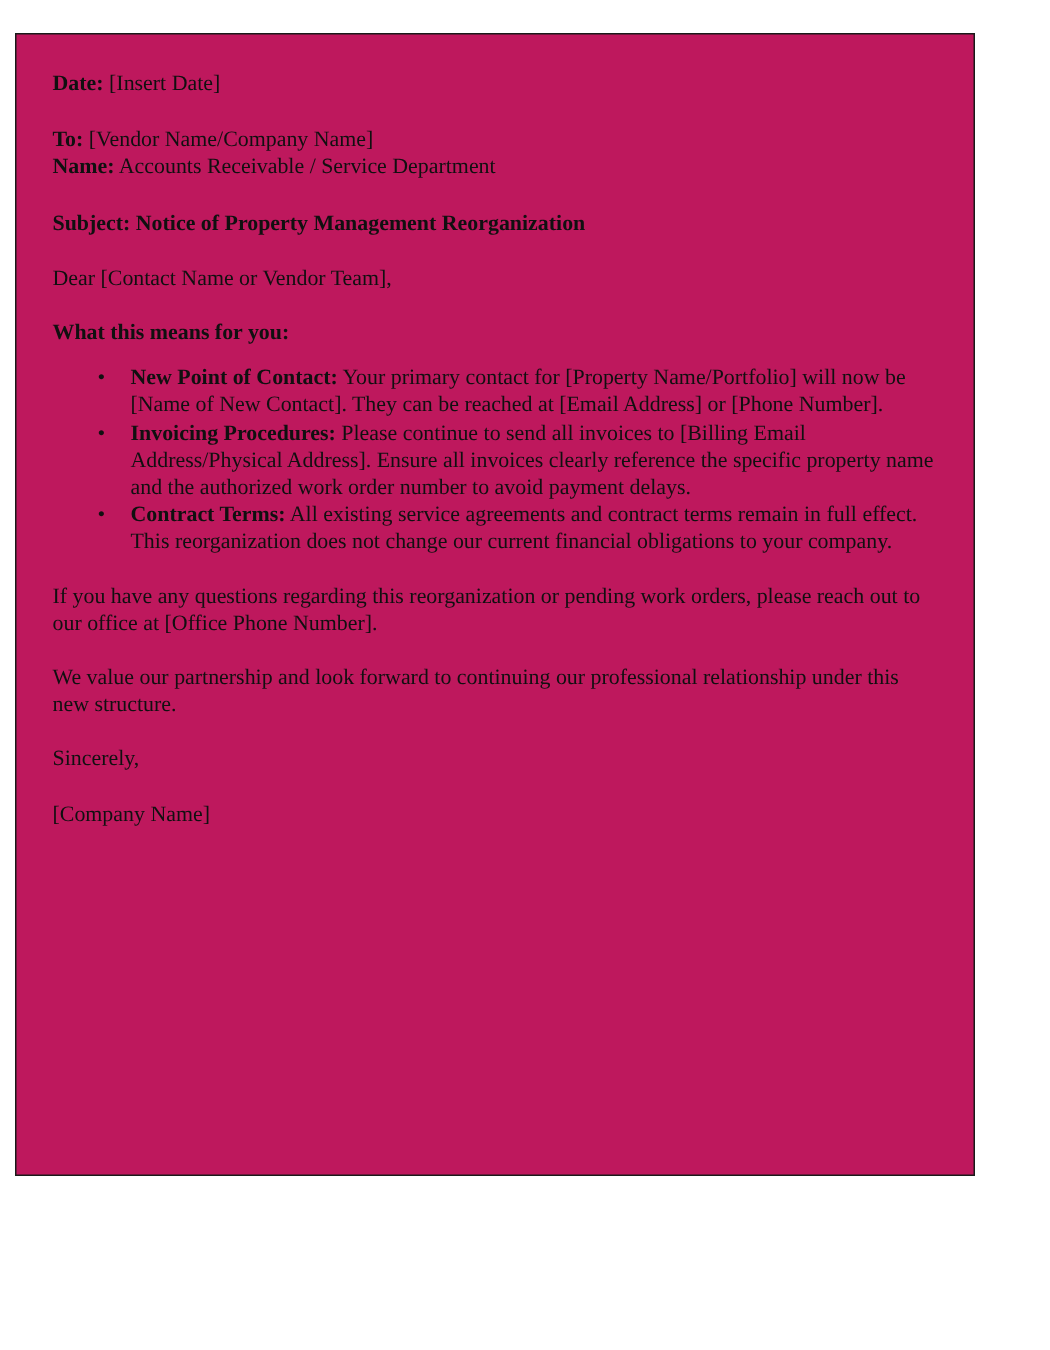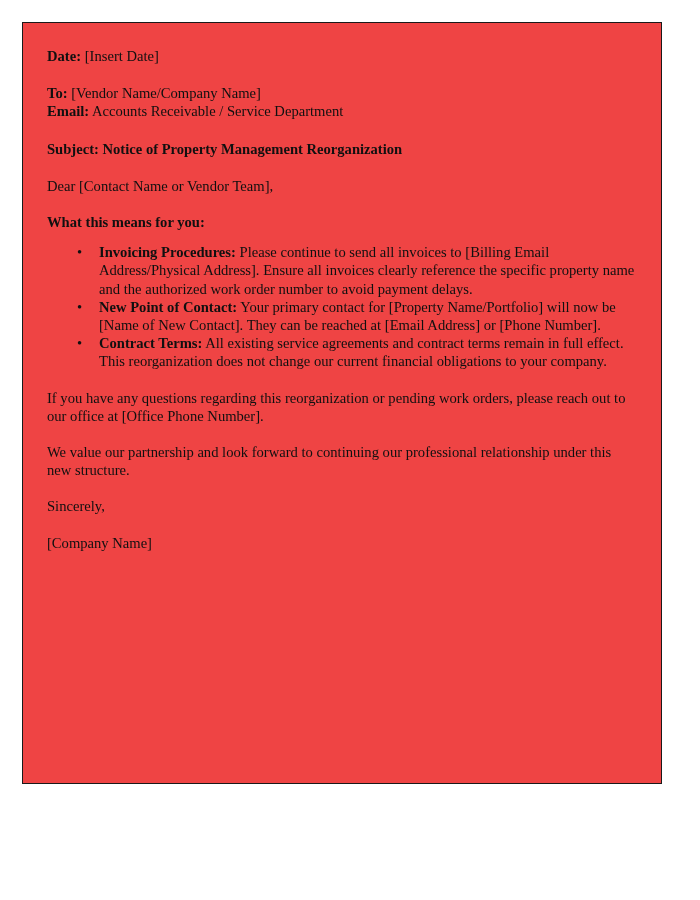--- a/index.html
+++ b/index.html
@@ -10,27 +10,27 @@
   body {
     width: 700px;
     height: 900px;
     font-family: "Liberation Serif", "DejaVu Serif", serif;
     color: #000000;
     -webkit-font-smoothing: antialiased;
   }
 
   .page {
     position: absolute;
-    left: 22px;
+    left: 10px;
     top: 22px;
     width: 640px;
     height: 762px;
     border: 1.6px solid #1a1a1a;
     box-sizing: border-box;
-    background: #ef4444;
+    background: #be185d;
   }
 
   .content {
     position: absolute;
     left: 24px;
     top: 24px;
     width: 580px;
   }
 
   .line,
@@ -95,38 +95,38 @@
       <span class="b">Date:</span>
       <span>[Insert Date]</span>
     </p>
 
     <div class="block-to">
       <p class="line">
         <span class="b">To:</span>
         <span>[Vendor Name/Company Name]</span>
       </p>
       <p class="line">
-        <span class="b">Email:</span>
+        <span class="b">Name:</span>
         <span>Accounts Receivable / Service Department</span>
       </p>
     </div>
 
     <p class="line subject">Subject: Notice of Property Management Reorganization</p>
 
     <p class="line salutation">Dear [Contact Name or Vendor Team],</p>
 
 
     <p class="line heading-means">What this means for you:</p>
 
     <ul class="bullets">
       <li>
-        <span class="b">Invoicing Procedures:</span><span> Please continue to send all invoices to [Billing Email Address/Physical Address]. Ensure all invoices clearly reference the specific property name and the authorized work order number to avoid payment delays.</span>
+        <span class="b">New Point of Contact:</span><span> Your primary contact for [Property Name/Portfolio] will now be [Name of New Contact]. They can be reached at [Email Address] or [Phone Number].</span>
       </li>
       <li>
-        <span class="b">New Point of Contact:</span><span> Your primary contact for [Property Name/Portfolio] will now be [Name of New Contact]. They can be reached at [Email Address] or [Phone Number].</span>
+        <span class="b">Invoicing Procedures:</span><span> Please continue to send all invoices to [Billing Email Address/Physical Address]. Ensure all invoices clearly reference the specific property name and the authorized work order number to avoid payment delays.</span>
       </li>
       <li>
         <span class="b">Contract Terms:</span><span> All existing service agreements and contract terms remain in full effect. This reorganization does not change our current financial obligations to your company.</span>
       </li>
     </ul>
 
 
     <p class="para para-questions">If you have any questions regarding this reorganization or pending work orders, please reach out to our office at [Office Phone Number].</p>
 
     <p class="para para-value">We value our partnership and look forward to continuing our professional relationship under this new structure.</p>

